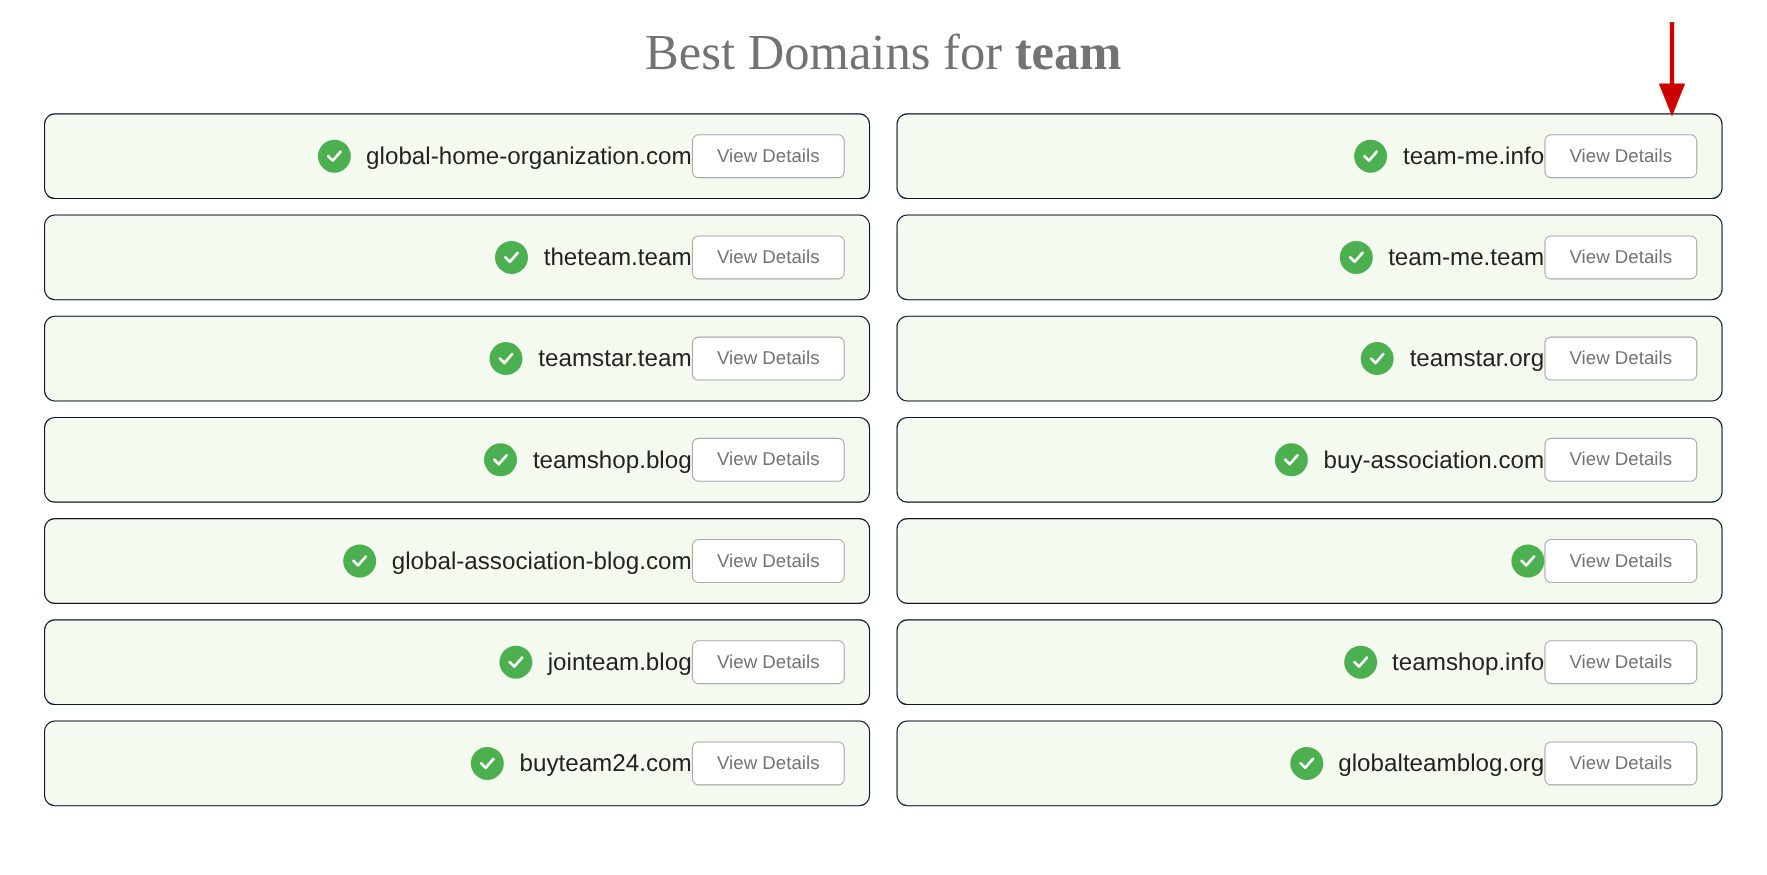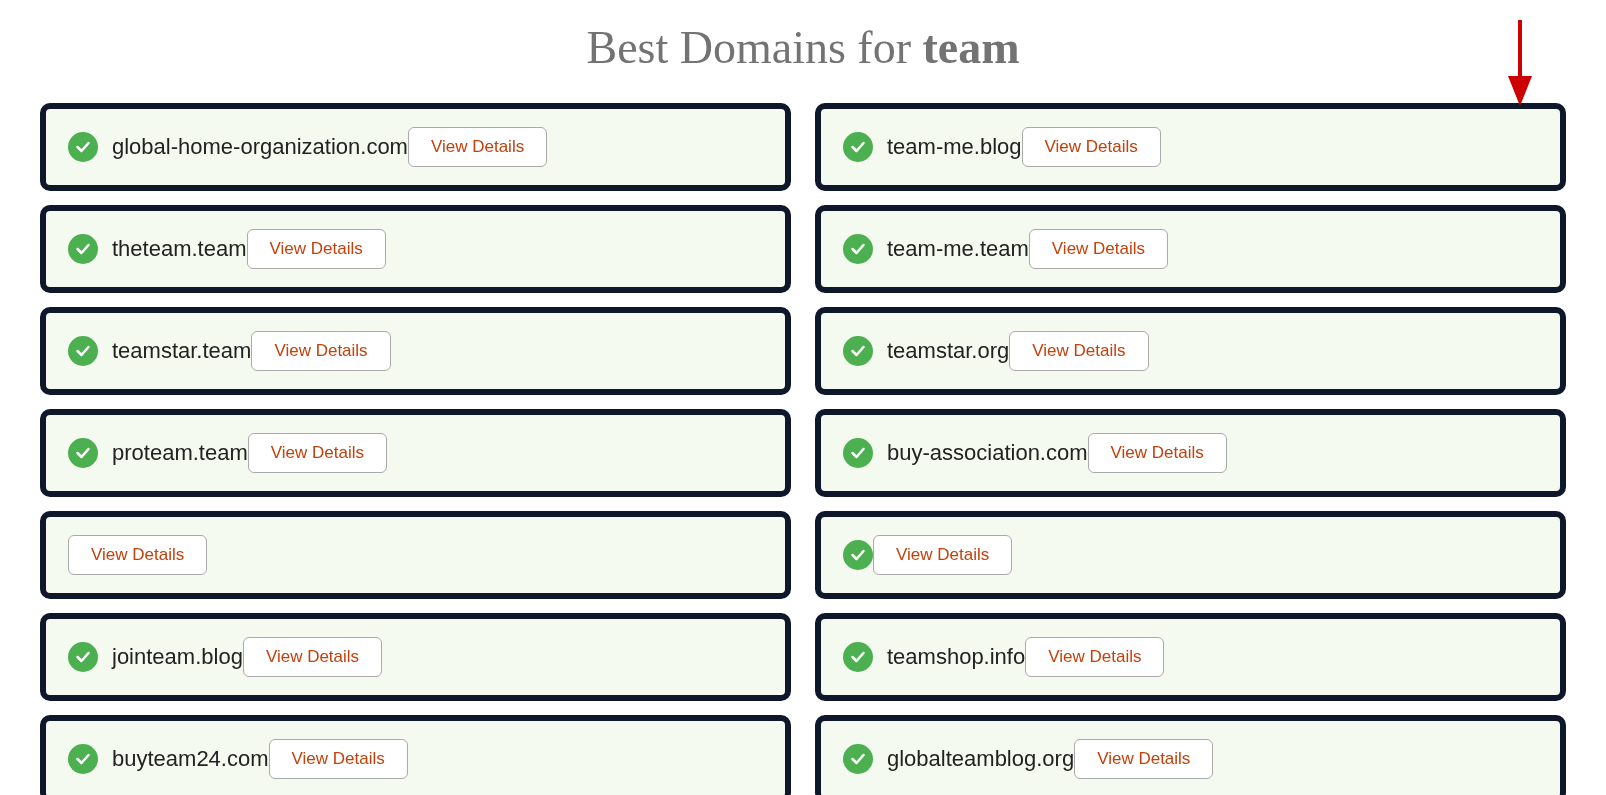--- a/index.html
+++ b/index.html
@@ -55,22 +55,22 @@
       gap: 14px 24px;
       padding: 0 10px;
     }
 
     .domain-card {
       background: #f5faf0;
       border-radius: 10px;
       padding: 18px 22px;
       display: flex;
       align-items: center;
-      justify-content: flex-start;
-      border: 6px solid #0f172a;
+      justify-content: flex-end;
+      border: 1px solid #0f172a;
     }
 
     .domain-left {
       display: flex;
       align-items: center;
       gap: 14px;
     }
 
     .check-icon {
       width: 30px;
@@ -93,21 +93,21 @@
       color: #222;
       font-family: Arial, sans-serif;
       font-weight: 400;
     }
 
     .view-details-btn {
       padding: 9px 22px;
       border: 1.5px solid #aaa;
       border-radius: 6px;
       background: #ffffff;
-      color: #c2410c;
+      color: #737373;
       font-size: 17px;
       cursor: pointer;
       font-family: Arial, sans-serif;
       white-space: nowrap;
     }
   </style>
 </head>
 <body>
 
 <div class="page-container">
@@ -135,21 +135,21 @@
         </div>
         <button class="view-details-btn">View Details</button>
       </div>
       <div class="domain-card">
         <div class="domain-left">
           <div class="check-icon">
             <svg viewBox="0 0 16 16" fill="none" xmlns="http://www.w3.org/2000/svg">
       <polyline points="2.5,8 6.5,12 13.5,4" stroke="white" stroke-width="2.5" stroke-linecap="round" stroke-linejoin="round"></polyline>
     </svg>
           </div>
-          <span class="domain-name">team-me.blog</span>
+          <span class="domain-name">team-me.info</span>
         </div>
         <button class="view-details-btn">View Details</button>
       </div>
       <div class="domain-card">
         <div class="domain-left">
           <div class="check-icon">
             <svg viewBox="0 0 16 16" fill="none" xmlns="http://www.w3.org/2000/svg">
       <polyline points="2.5,8 6.5,12 13.5,4" stroke="white" stroke-width="2.5" stroke-linecap="round" stroke-linejoin="round"></polyline>
     </svg>
           </div>
@@ -190,36 +190,44 @@
         </div>
         <button class="view-details-btn">View Details</button>
       </div>
       <div class="domain-card">
         <div class="domain-left">
           <div class="check-icon">
             <svg viewBox="0 0 16 16" fill="none" xmlns="http://www.w3.org/2000/svg">
       <polyline points="2.5,8 6.5,12 13.5,4" stroke="white" stroke-width="2.5" stroke-linecap="round" stroke-linejoin="round"></polyline>
     </svg>
           </div>
-          <span class="domain-name">proteam.team</span>
+          <span class="domain-name">teamshop.blog</span>
         </div>
         <button class="view-details-btn">View Details</button>
       </div>
       <div class="domain-card">
         <div class="domain-left">
           <div class="check-icon">
             <svg viewBox="0 0 16 16" fill="none" xmlns="http://www.w3.org/2000/svg">
       <polyline points="2.5,8 6.5,12 13.5,4" stroke="white" stroke-width="2.5" stroke-linecap="round" stroke-linejoin="round"></polyline>
     </svg>
           </div>
           <span class="domain-name">buy-association.com</span>
         </div>
         <button class="view-details-btn">View Details</button>
       </div>
       <div class="domain-card">
+        <div class="domain-left">
+          <div class="check-icon">
+            <svg viewBox="0 0 16 16" fill="none" xmlns="http://www.w3.org/2000/svg">
+      <polyline points="2.5,8 6.5,12 13.5,4" stroke="white" stroke-width="2.5" stroke-linecap="round" stroke-linejoin="round"></polyline>
+    </svg>
+          </div>
+          <span class="domain-name">global-association-blog.com</span>
+        </div>
         <button class="view-details-btn">View Details</button>
       </div>
       <div class="domain-card">
         <div class="domain-left">
           <div class="check-icon">
             <svg viewBox="0 0 16 16" fill="none" xmlns="http://www.w3.org/2000/svg">
       <polyline points="2.5,8 6.5,12 13.5,4" stroke="white" stroke-width="2.5" stroke-linecap="round" stroke-linejoin="round"></polyline>
     </svg>
           </div>
         </div>

